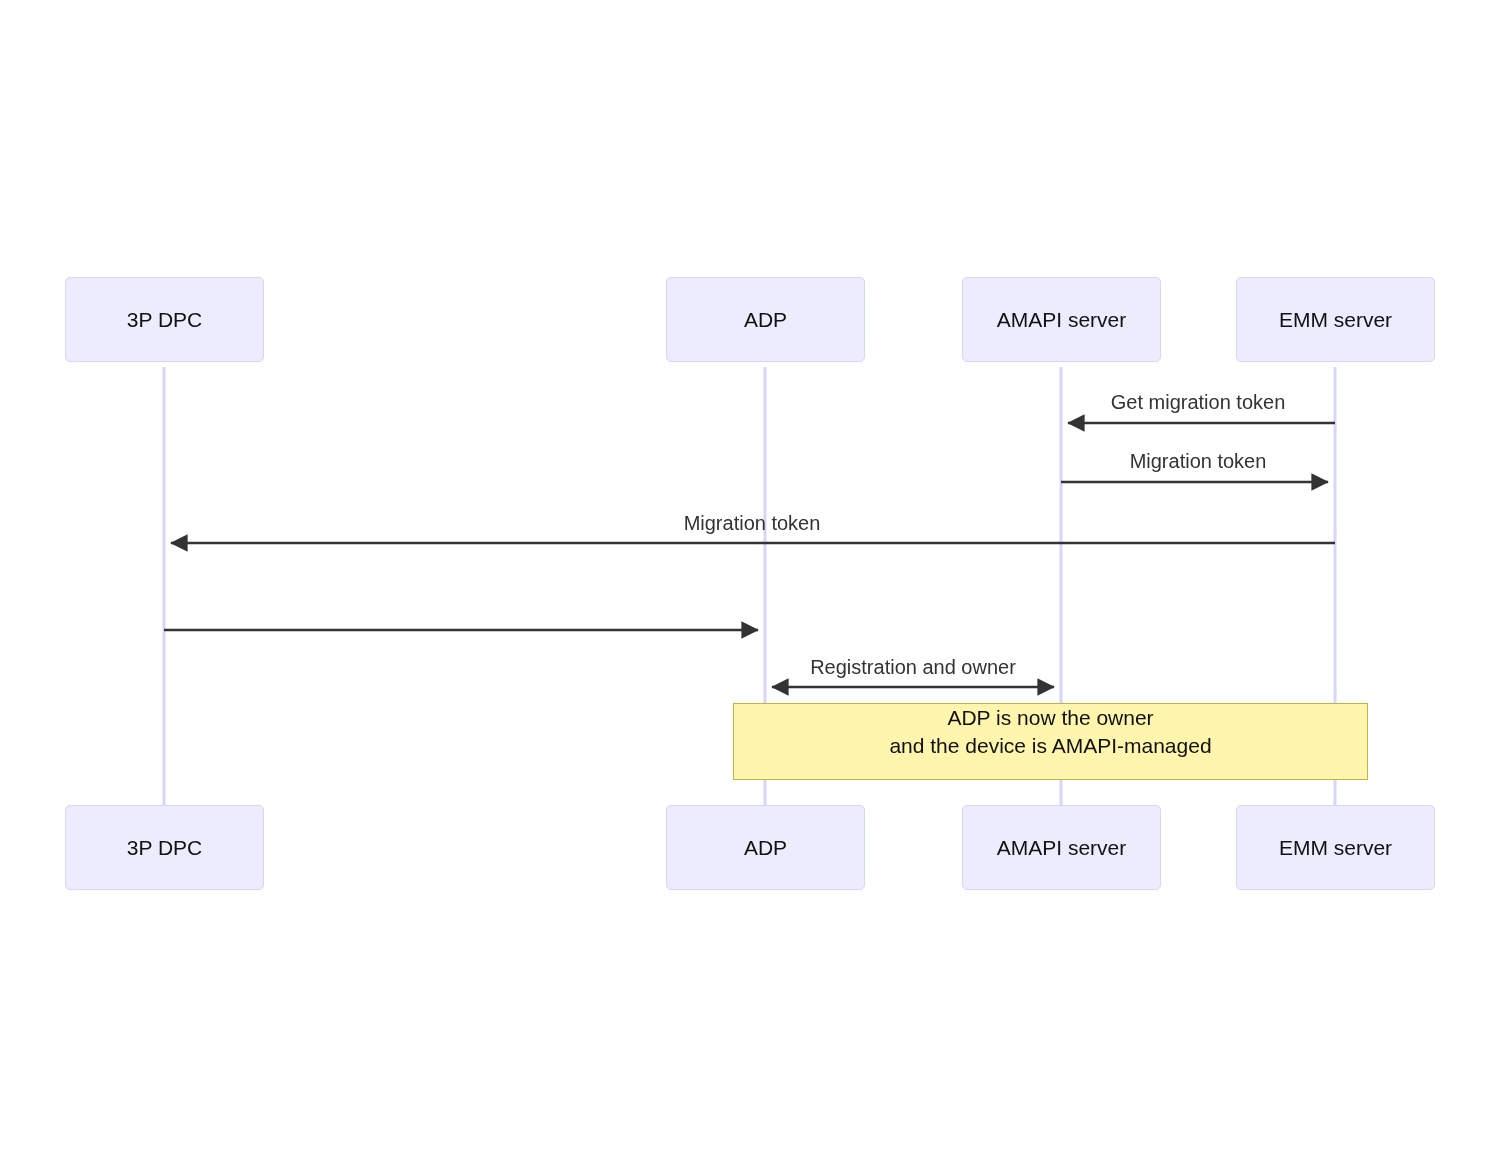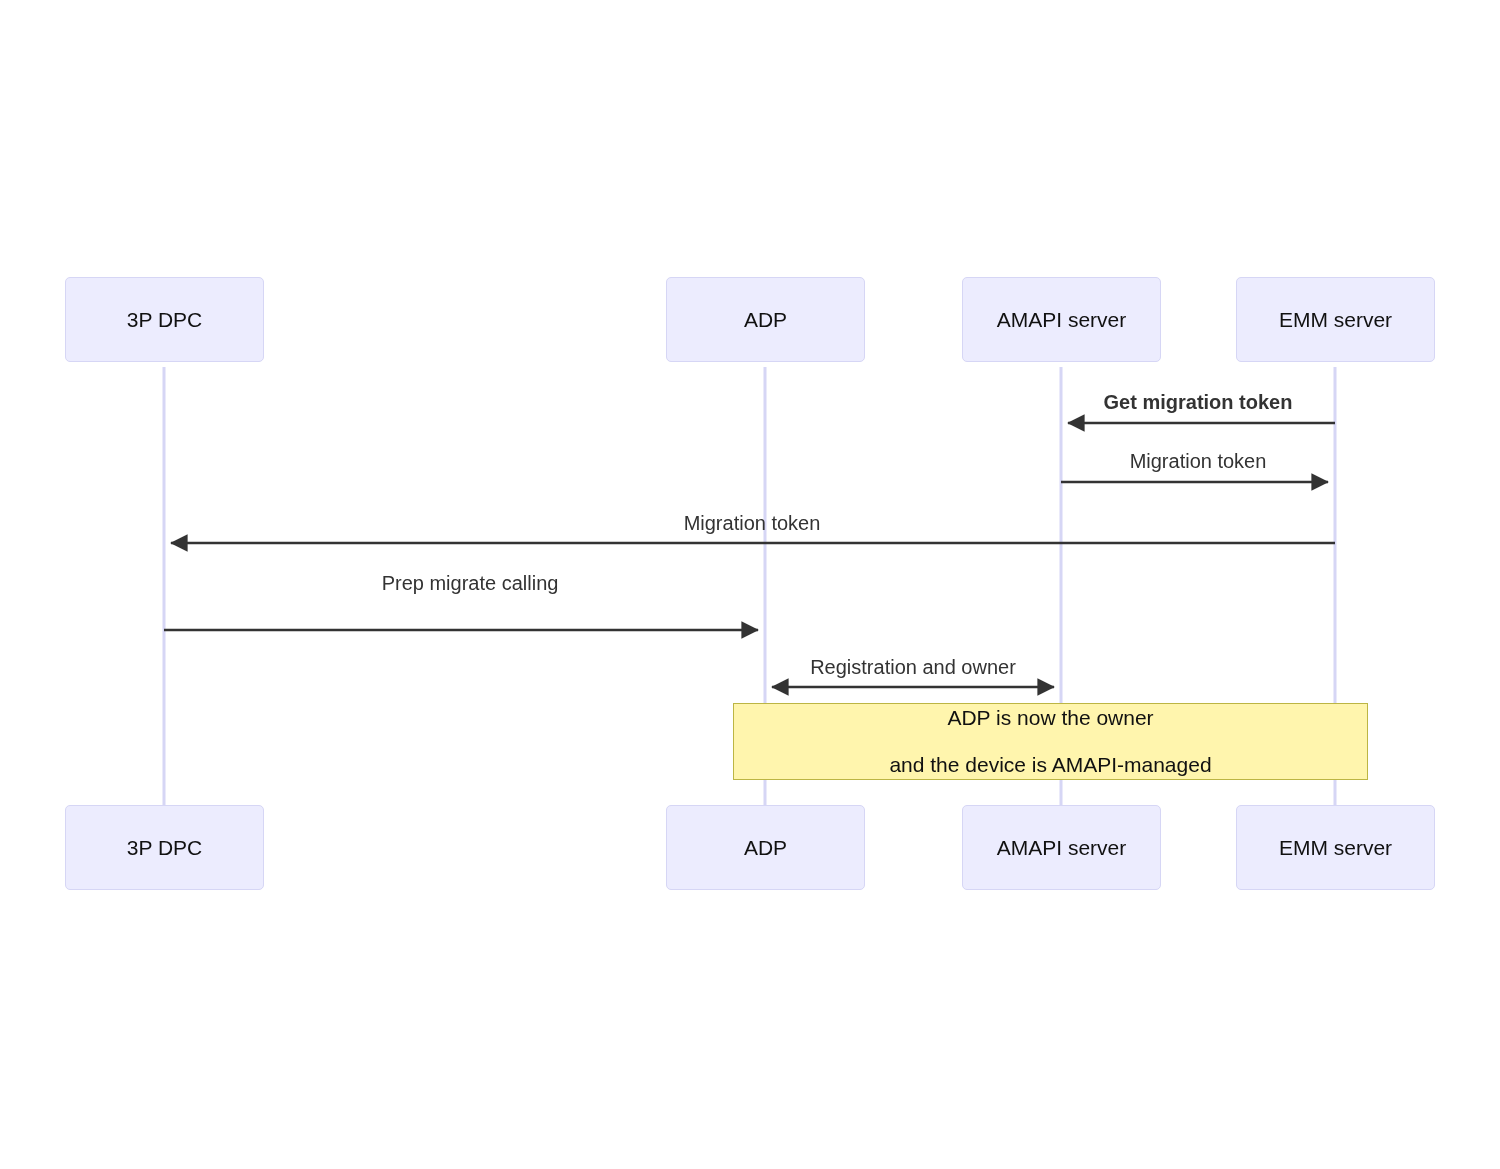--- a/index.html
+++ b/index.html
@@ -43,21 +43,21 @@
     white-space: nowrap;
   }
   .note-box {
     position: absolute;
     background: #fff5ad;
     border: 1px solid #bcb544;
     box-sizing: border-box;
     display: flex;
     flex-direction: column;
     align-items: center;
-    justify-content: space-between;
+    justify-content: flex-start;
   }
   .note-line {
     font-size: 21px;
     color: #111111;
     line-height: 28px;
     white-space: nowrap;
   }
   .msg-label {
     position: absolute;
     font-size: 20px;
@@ -112,28 +112,27 @@
   <div class="participant-box" style="left:666px; top:277px; width:199px; height:85px;">
     <span class="participant-label">ADP</span>
   </div>
   <div class="participant-box" style="left:962px; top:277px; width:199px; height:85px;">
     <span class="participant-label">AMAPI server</span>
   </div>
   <div class="participant-box" style="left:1236px; top:277px; width:199px; height:85px;">
     <span class="participant-label">EMM server</span>
   </div>
 
-  <div class="msg-label" style="left:1198px; top:389px;font-weight:bold;">Get migration token</div>
+  <div class="msg-label" style="left:1198px; top:389px;">Get migration token</div>
 
   <div class="msg-label" style="left:1198px; top:448px;">Migration token</div>
 
   <div class="msg-label" style="left:752px; top:510px;">Migration token</div>
 
   <div class="msg-label two-line" style="left:470px; top:570px; width:560px;">
-    <div>Prep migrate calling</div>
   </div>
 
   <div class="msg-label" style="left:913px; top:654px;">Registration and owner</div>
 
   <div class="note-box" style="left:733px; top:703px; width:635px; height:77px;">
     <div class="note-line">ADP is now the owner</div>
     <div class="note-line">and the device is AMAPI-managed</div>
   </div>
 
   <div class="participant-box" style="left:65px; top:805px; width:199px; height:85px;">

